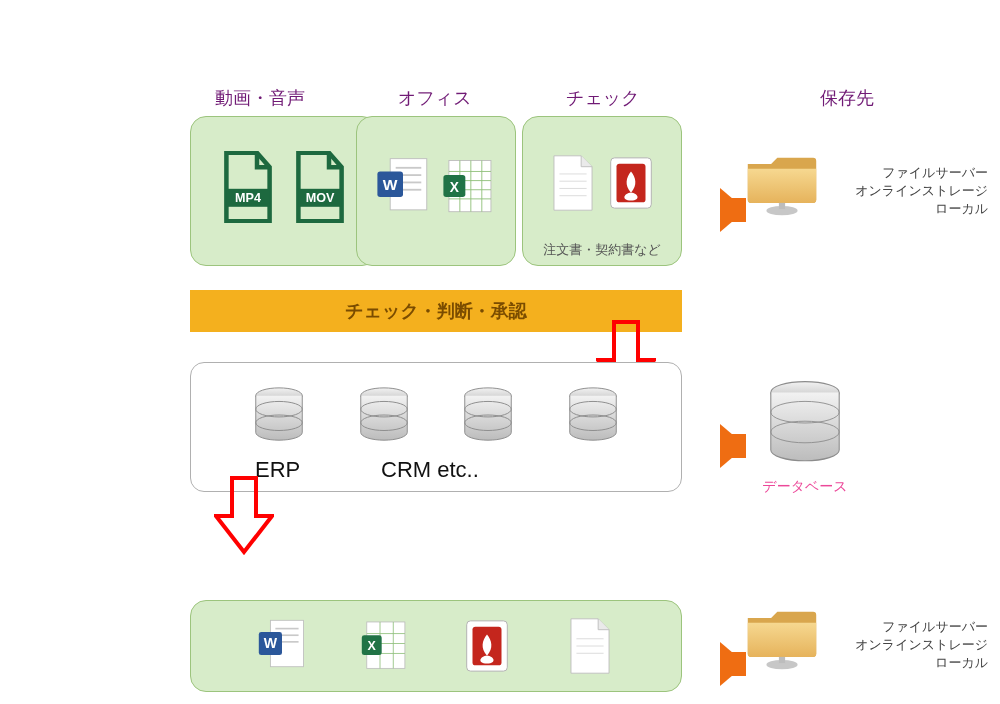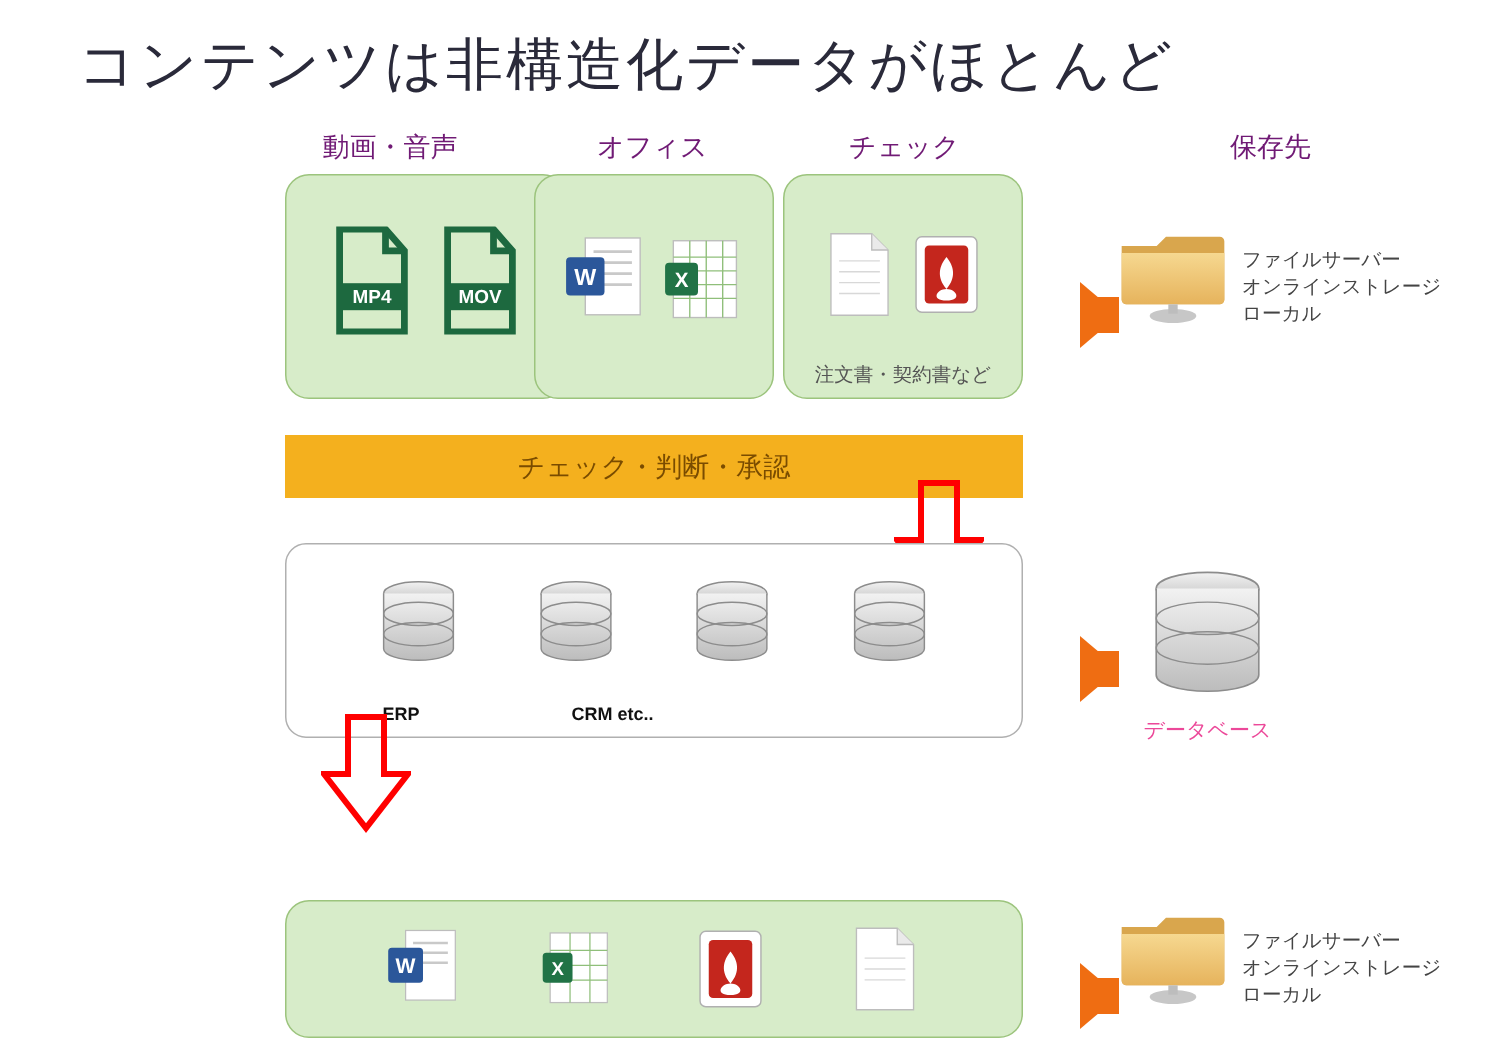--- a/index.html
+++ b/index.html
@@ -19,45 +19,44 @@
   .title { position: absolute; left: 52px; top: 18px; font-size: 38px; color: var(--title-color); letter-spacing: 2px; font-weight: 400; }
   .col-labels { position: absolute; top: 86px; width: 100%; }
   .col-labels span { position: absolute; font-size: 18px; color: #701a75; }
   .panel { position: absolute; background: var(--panel-green); border: 1px solid var(--panel-green-border); border-radius: 16px; box-sizing: border-box; }
   .row1 { top: 116px; height: 150px; }
   #panel-a { left: 190px; width: 188px; }
   #panel-b { left: 356px; width: 160px; }
   #panel-c { left: 522px; width: 160px; }
   .small-caption { position: absolute; bottom: 6px; left: 0; right: 0; text-align: center; font-size: 13px; color: #555; }
   .icon-pair { position: absolute; inset: 0; display: flex; align-items: center; justify-content: center; gap: 8px; padding: 14px 10px 22px; }
-  .band { position: absolute; left: 190px; width: 492px; height: 42px; background: var(--band-orange); font-size: 18px; color: var(--band-text); display: flex; align-items: center; justify-content: center; }
+  .band { position: absolute; left: 190px; width: 492px; height: 42px; background: var(--band-orange); font-size: 18px; color: var(--band-text); display: flex; align-items: center; justify-content: center; font-weight: bold; }
   .outline-box { position: absolute; left: 190px; width: 492px; border: 1px solid var(--line); border-radius: 14px; box-sizing: border-box; background: #fff; }
   #panel-d { left: 190px; width: 492px; top: 600px; height: 92px; }
   .icon-row { position: absolute; inset: 0; display: flex; align-items: center; justify-content: space-evenly; padding: 10px 14px; }
-  .db-label { position: absolute; font-size: 12px; font-weight: 700; color: #111; }
+  .db-label { position: absolute; font-size: 22px; font-weight: 400; color: #111; }
   .arrow { position: absolute; width: 0; height: 0; }
   .arrow-right::before { content: ""; position: absolute; width: 20px; height: 24px; background: var(--arrow-orange); left: -20px; top: 50%; transform: translateY(-50%); }
   .arrow-right { border-top: 22px solid transparent; border-bottom: 22px solid transparent; border-left: 26px solid var(--arrow-orange); }
-  .storage-caption { position: absolute; left: 828px; width: 160px; font-size: 13px; color: #444; text-align: left; line-height: 18px; }
+  .storage-caption { position: absolute; left: 828px; width: 160px; font-size: 13px; color: #444; text-align: right; line-height: 18px; }
   .db-caption { position: absolute; left: 740px; width: 130px; text-align: center; font-size: 14px; color: #ec4899; }
   
   svg.icon-lg { width: 64px; height: 72px; }
   svg.icon-md { width: 58px; height: 64px; }
   svg.icon-sm { width: 50px; height: 58px; }
   svg.db-icon { width: 62px; height: 62px; }
   svg.big-db { width: 90px; height: 90px; }
   svg.folder { width: 80px; height: 70px; }
   svg.red-arrow { position: absolute; width: 60px; height: 80px; }
 </style>
 </head>
 <body>
 
 <div class="slide">
 
-  <div class="title">コンテンツは非構造化データがほとんど</div>
 
   <div class="col-labels">
     <span style="left:215px">動画・音声</span>
     <span style="left:398px">オフィス</span>
     <span style="left:566px">チェック</span>
     <span style="left:820px">保存先</span>
   </div>
 
   <div id="panel-a" class="panel row1">
     <div class="icon-pair">

